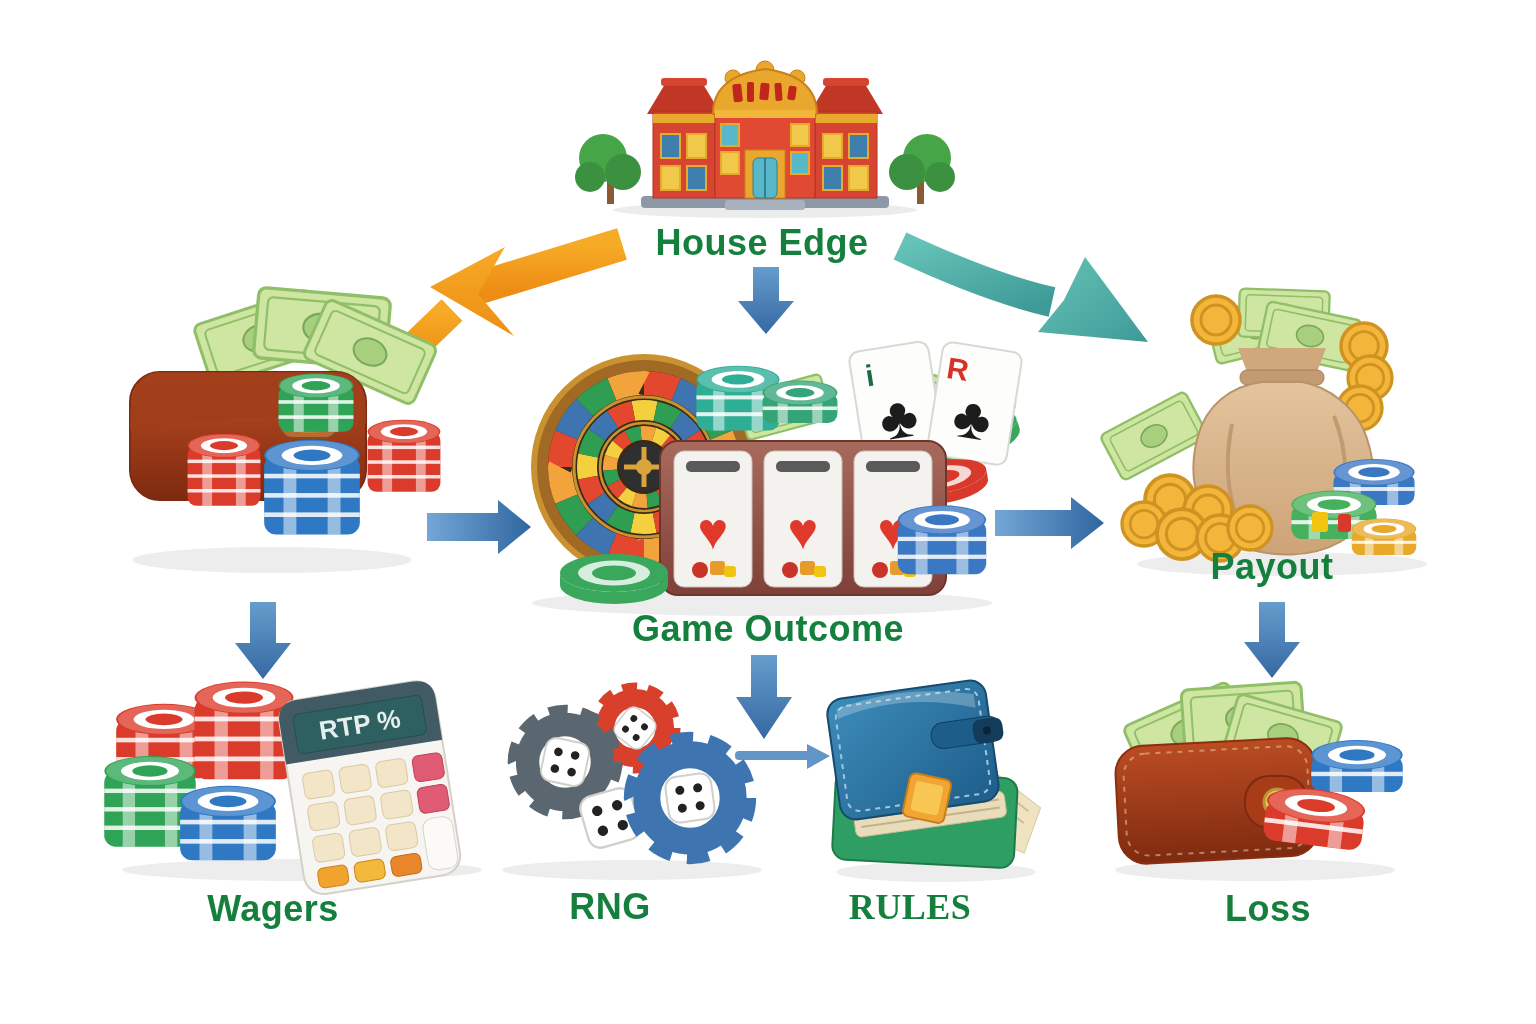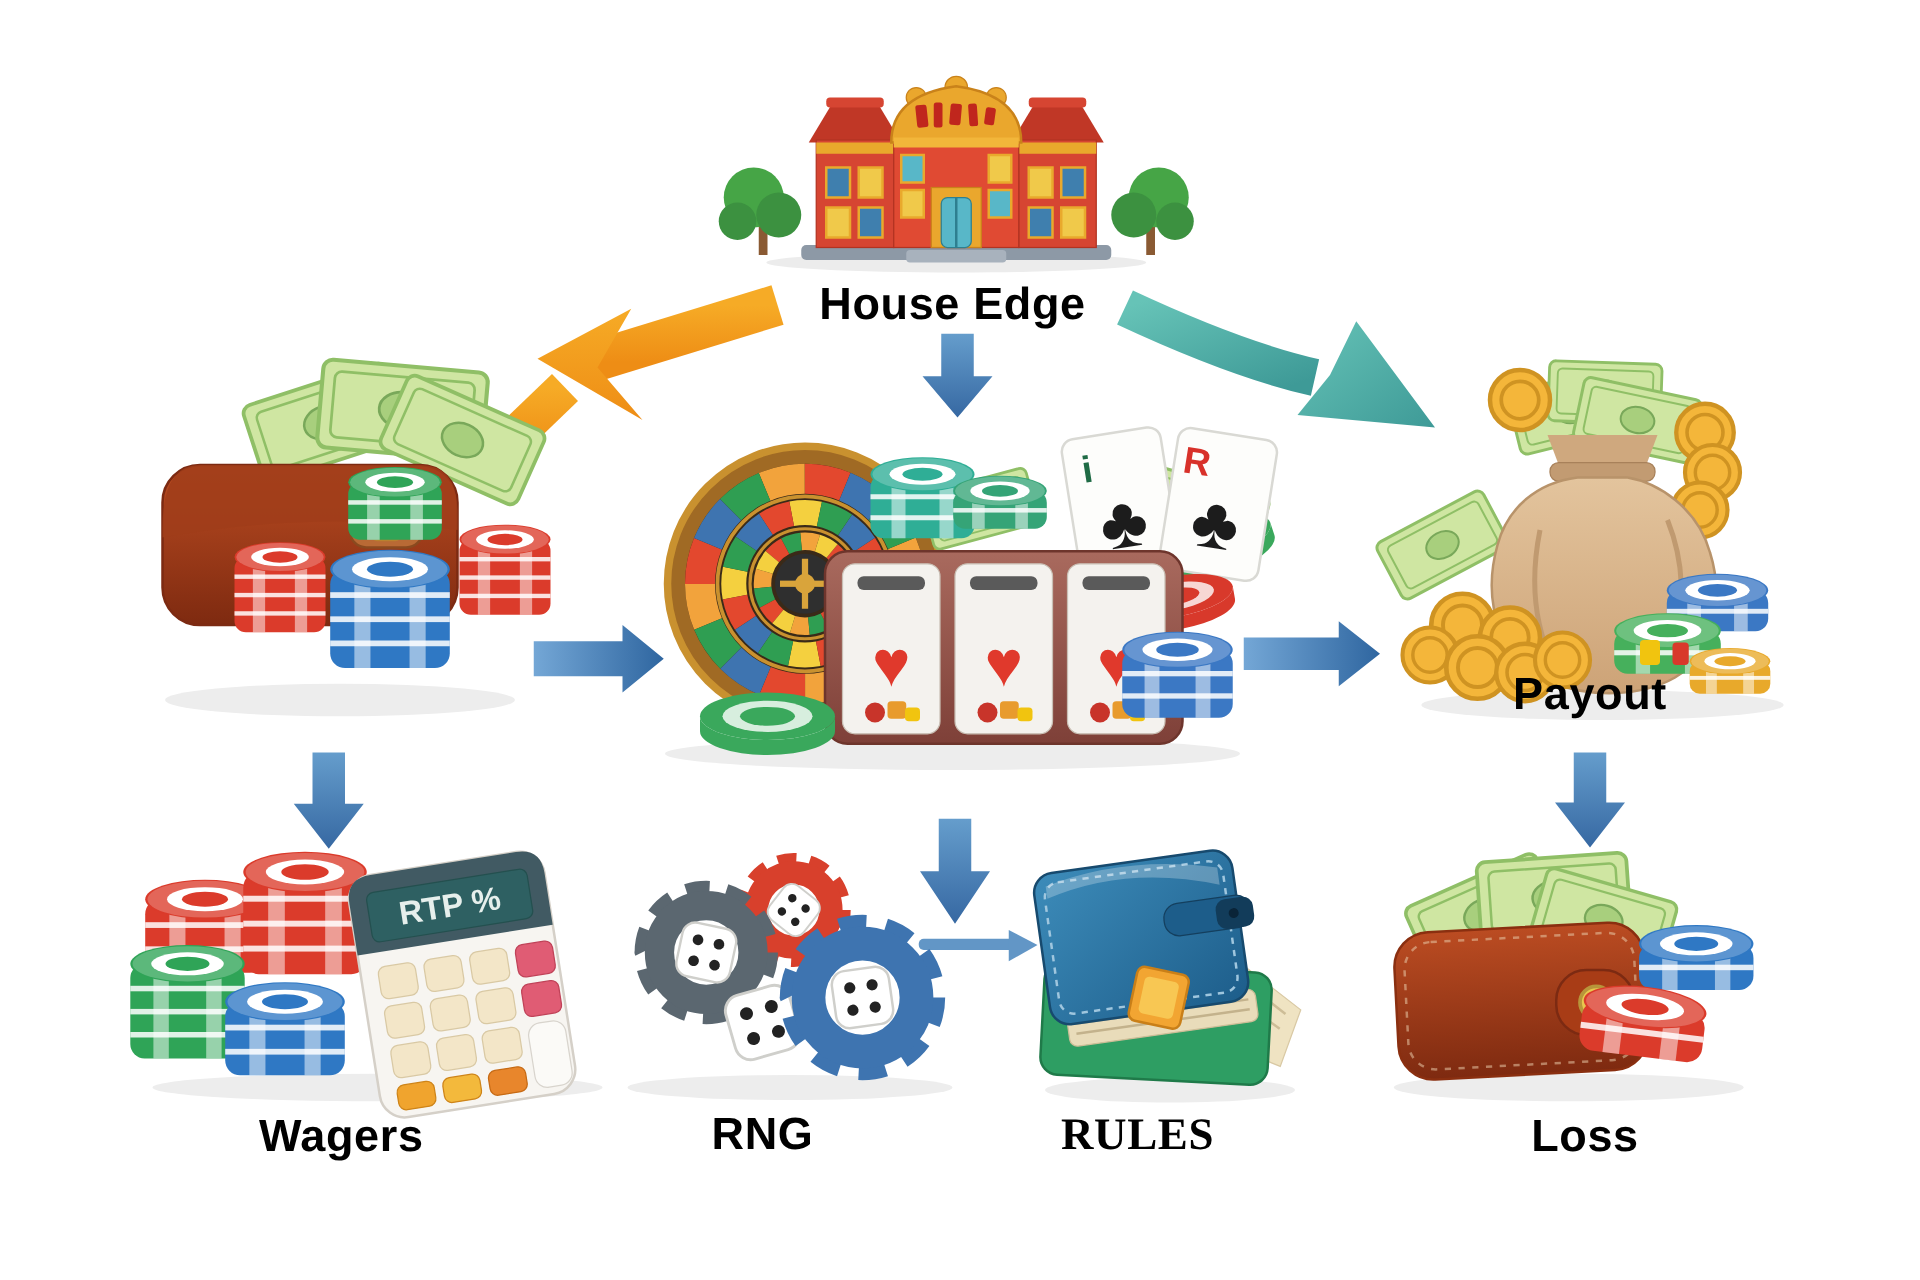--- a/index.html
+++ b/index.html
@@ -2,21 +2,21 @@
 <html><head>
 <meta charset="utf-8">
 <style>
   html,body{margin:0;padding:0;background:#ffffff;}
   .canvas{position:relative;width:1536px;height:1024px;background:#ffffff;overflow:hidden;
           font-family:"Liberation Sans", sans-serif;}
   .illus{position:absolute;overflow:visible;}
   .arrow-layer{position:absolute;left:0;top:0;z-index:1;}
   .illus{z-index:2;}
   .node-label{position:absolute;z-index:3;transform:translateX(-50%);
-              font-weight:700;font-size:36px;color:#000000;white-space:nowrap;letter-spacing:.5px;}
+              font-weight:700;font-size:36px;color:#15803d;white-space:nowrap;letter-spacing:.5px;}
   .defs-holder{position:absolute;width:0;height:0;overflow:hidden;}
 </style>
 </head>
 <body>
 
 <div class="canvas">
 
   <svg class="defs-holder" aria-hidden="true">
     <defs>
       <g id="cs2">
@@ -411,19 +411,20 @@
       </g>
       <rect x="150" y="96" width="62" height="52" rx="24" fill="#a83c16" stroke="#7c2a12" stroke-width="2"></rect>
       <circle cx="182" cy="122" r="13" fill="#e8c74e" stroke="#b8953a" stroke-width="3"></circle>
       <circle cx="182" cy="122" r="5" fill="#d4af37"></circle>
     </g>
     <use href="#cs2" fill="#2f78c4" transform="translate(262,68) scale(.88)"></use>
     <use href="#cs2" fill="#db3b2b" transform="translate(222,118) rotate(7) scale(.95)"></use>
   </svg>
 
   <div class="node-label" style="left:762px;top:222px;">House Edge</div>
-  <div class="node-label" style="left:1272px;top:534px;">Payout</div>
+  <div class="node-label" style="left:768px;top:608px;">Game Outcome</div>
+  <div class="node-label" style="left:1272px;top:546px;">Payout</div>
   <div class="node-label" style="left:273px;top:888px;">Wagers</div>
   <div class="node-label" style="left:610px;top:886px;">RNG</div>
   <div class="node-label" style="left:910px;top:886px;font-family:Liberation Serif, serif;">RULES</div>
   <div class="node-label" style="left:1268px;top:888px;text-align:center;">Loss</div>
 
 </div>
 
 </body></html>

